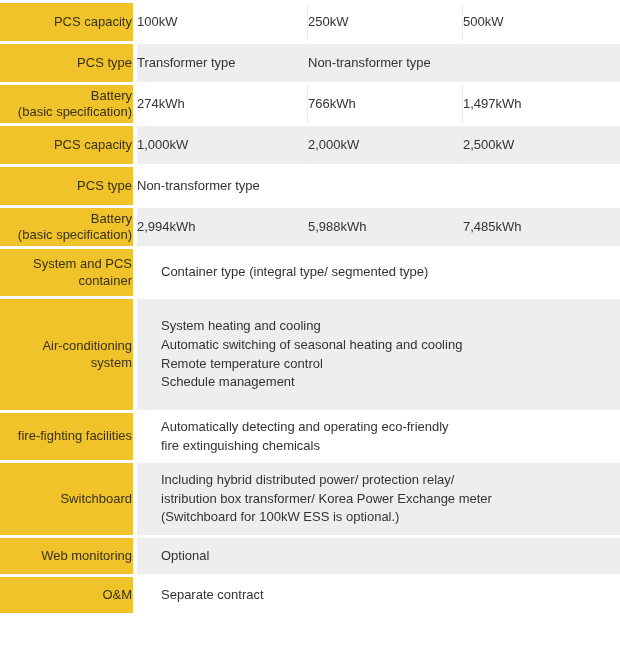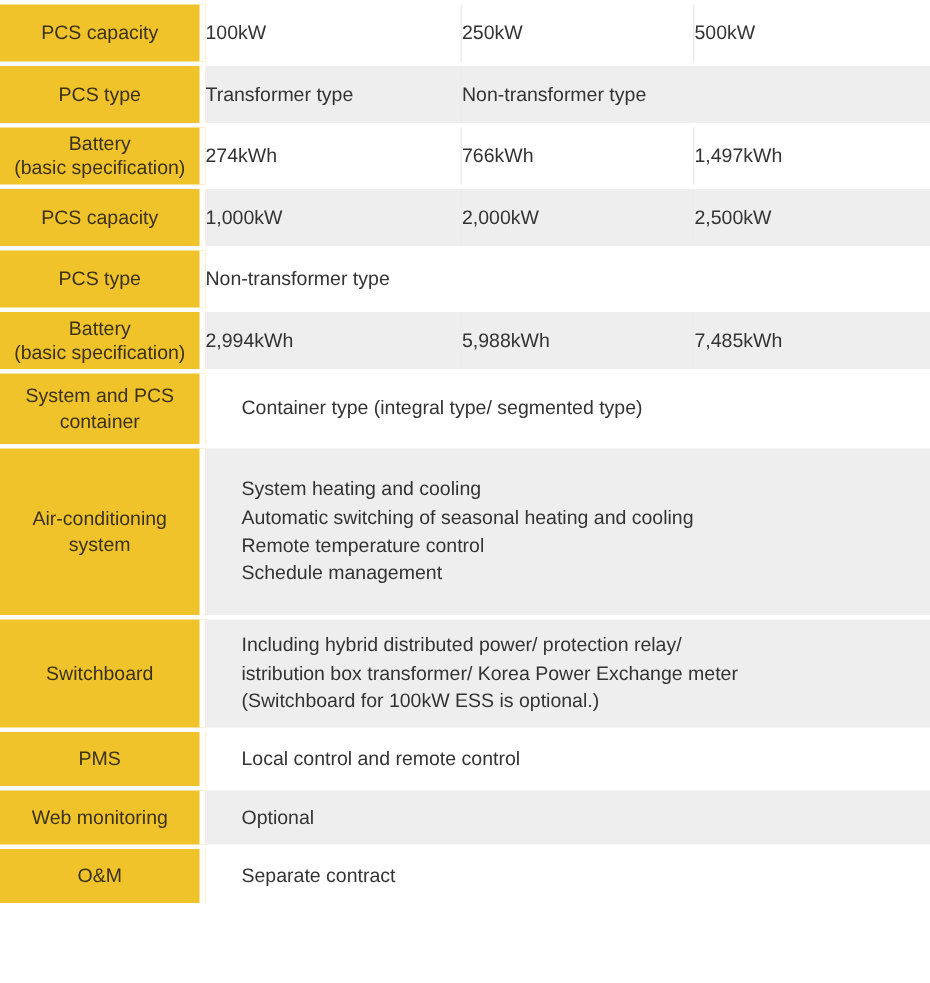--- a/index.html
+++ b/index.html
@@ -21,21 +21,21 @@
     table-layout:fixed;
     border-collapse:separate;
     border-spacing:0 3px;
   }
   th{
     background:var(--accent-yellow);
     color:var(--header-text);
     font-weight:normal;
     font-size:13px;
     line-height:1.25;
-    text-align:center;
+    text-align:right;
     vertical-align:middle;
     border-right:4px solid #fff;
     padding:2px 1px;
     white-space:pre-line;
     box-sizing:border-box;
   }
   td{
     font-size:13px;
     color:var(--body-text);
     vertical-align:middle;
@@ -107,29 +107,30 @@
       <th>System and PCS container</th>
       <td colspan="3" class="left">Container type (integral type/ segmented type)</td>
     </tr>
     <tr class="h-c alt">
       <th>Air-conditioning system</th>
       <td colspan="3" class="left">System heating and cooling
 Automatic switching of seasonal heating and cooling
 Remote temperature control
 Schedule management</td>
     </tr>
+    <tr class="h-b">
+      <th>fire-fighting facilities</th>
+      <td colspan="3" class="left">Automatically detecting and operating eco-friendly
+fire extinguishing chemicals</td>
+    </tr>
     <tr class="h-d alt">
       <th>Switchboard</th>
       <td colspan="3" class="left">Including hybrid distributed power/ protection relay/
 istribution box transformer/ Korea Power Exchange meter
 (Switchboard for 100kW ESS is optional.)</td>
-    </tr>
-    <tr class="h-e">
-      <th>PMS</th>
-      <td colspan="3" class="left">Local control and remote control</td>
     </tr>
     <tr class="h-e alt">
       <th>Web monitoring</th>
       <td colspan="3" class="left">Optional</td>
     </tr>
     <tr class="h-e">
       <th>O&amp;M</th>
       <td colspan="3" class="left">Separate contract</td>
     </tr>
   </tbody>

